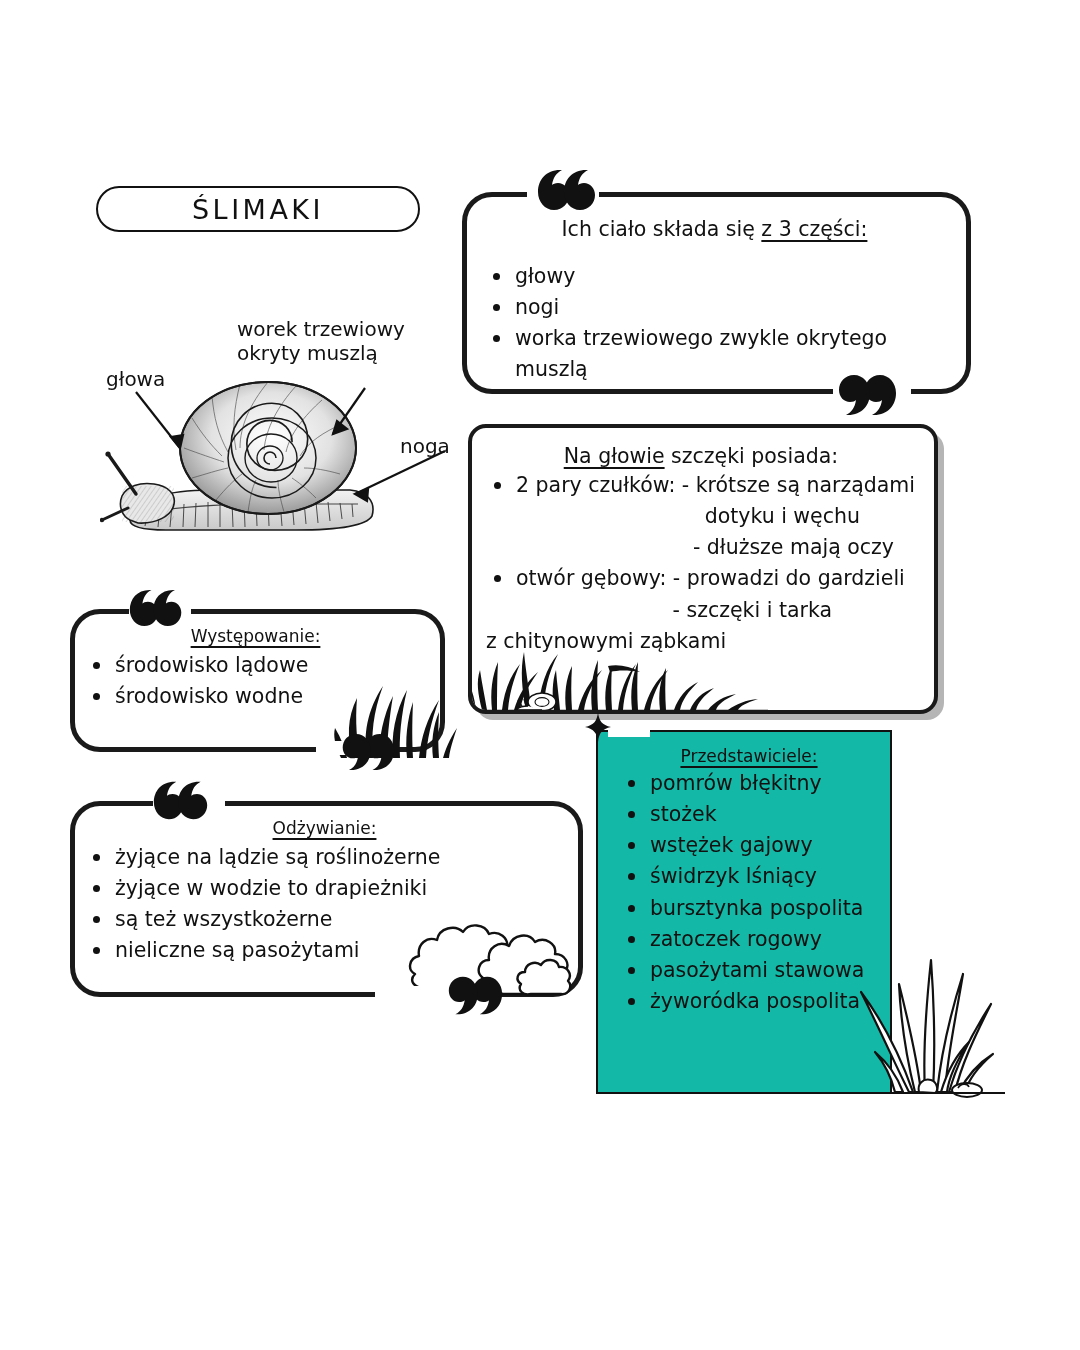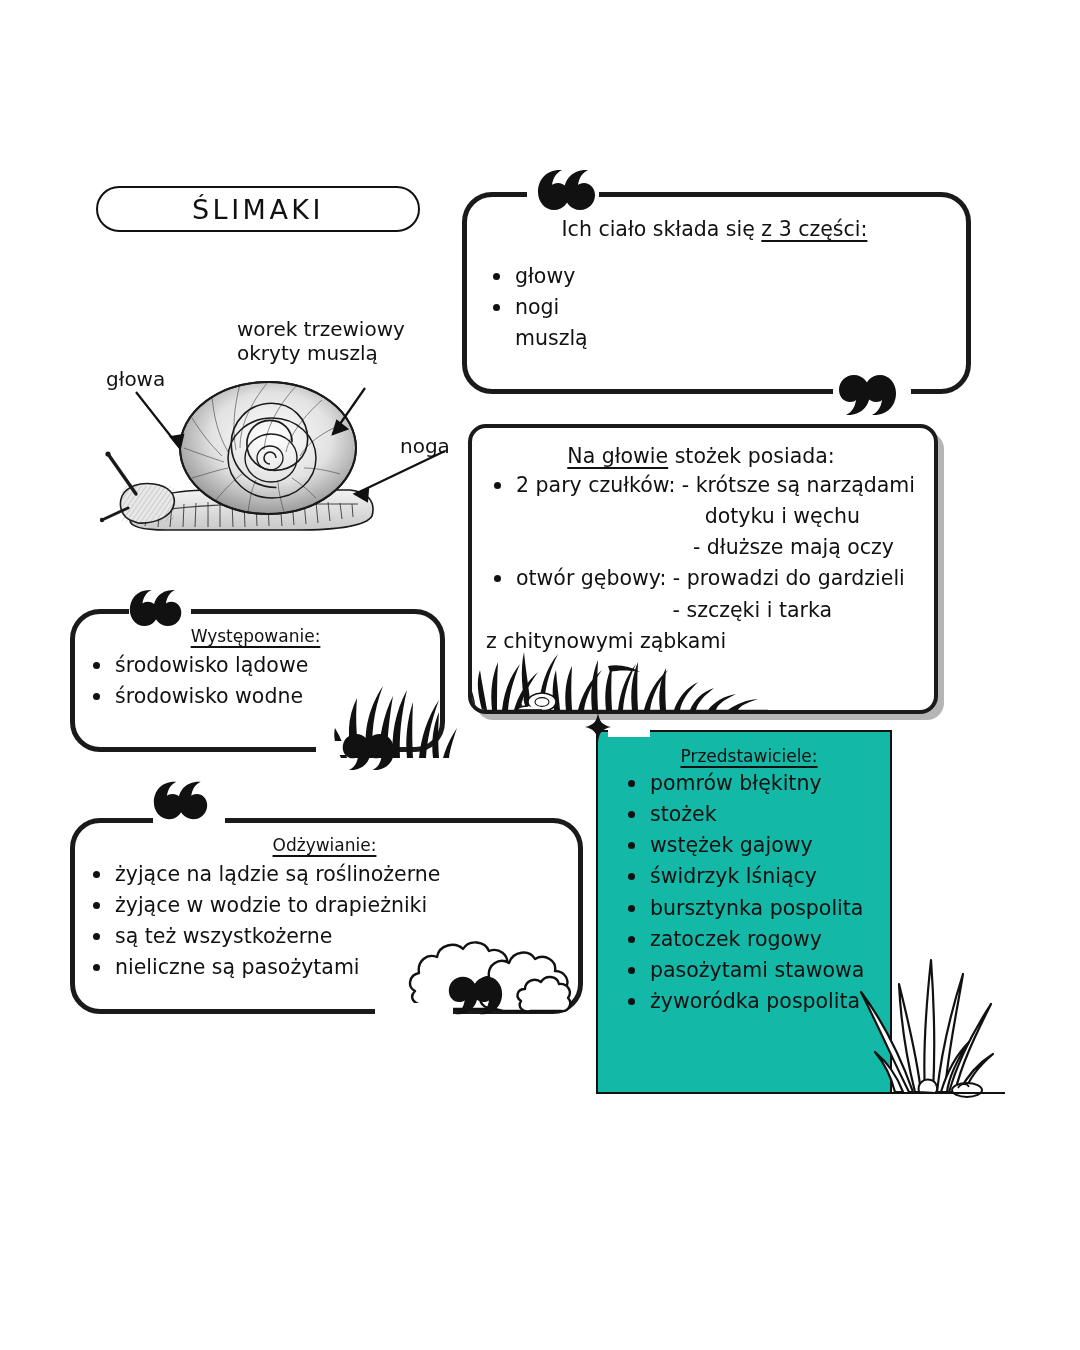--- a/index.html
+++ b/index.html
@@ -248,20 +248,23 @@
       <div class="notch" style="left:60px; top:-8px; width:72px; height:14px;"></div>
       <div class="notch" style="right:55px; bottom:-8px; width:78px; height:14px;"></div>
 
       <div style="padding:20px 22px 0 18px;">
         <div class="heading-line">
           <span>Ich ciało składa się </span><span class="u">z 3 części:</span>
         </div>
         <ul class="bullets" style="margin-top:20px;">
           <li>głowy</li>
           <li>nogi</li>
+          <li style="padding-bottom:0;">
+            <span>worka trzewiowego zwykle okrytego</span>
+          </li>
         </ul>
         <div class="sub" style="padding-left:30px;">muszlą</div>
       </div>
     </div>
   </div>
 
   <div class="quote" style="left:536px; top:168px;">
     <svg width="60" height="44" viewBox="0 0 60 44">
       <path d="M24 2 C10 2 2 12 2 24 C2 34 9 42 18 42 C27 42 33 35 33 27 C33 20 28 15 22 15 C19 15 17 16 16 17 C17 10 20 5 26 2 Z" fill="#111"></path>
       <path d="M52 2 C38 2 30 12 30 24 C30 34 37 42 46 42 C55 42 61 35 61 27 C61 20 56 15 50 15 C47 15 45 16 44 17 C45 10 48 5 54 2 Z" transform="translate(-2,0)" fill="#111"></path>
@@ -273,21 +276,21 @@
         <path d="M24 2 C10 2 2 12 2 24 C2 34 9 42 18 42 C27 42 33 35 33 27 C33 20 28 15 22 15 C19 15 17 16 16 17 C17 10 20 5 26 2 Z" fill="#111"></path>
         <path d="M52 2 C38 2 30 12 30 24 C30 34 37 42 46 42 C55 42 61 35 61 27 C61 20 56 15 50 15 C47 15 45 16 44 17 C45 10 48 5 54 2 Z" transform="translate(-2,0)" fill="#111"></path>
       </g>
     </svg>
   </div>
 
   <div class="qbox shadowed" style="left:468px; top:424px; width:470px; height:290px; border-width:4px; border-radius:18px; overflow:hidden;">
     <div class="inner">
       <div style="padding:16px 18px 0 14px; position:relative; z-index:2;">
         <div class="heading-line">
-          <span class="u">Na głowie</span><span> stożek posiada:</span>
+          <span class="u">Na głowie</span><span> szczęki posiada:</span>
         </div>
         <ul class="bullets" style="margin-top:2px;">
           <li>2 pary czułków: - krótsze są  narządami</li>
         </ul>
         <div class="sub" style="text-align:right; padding-right:56px;">dotyku i węchu</div>
         <div class="sub" style="text-align:right; padding-right:22px;">- dłuższe mają oczy</div>
         <ul class="bullets">
           <li>otwór gębowy: - prowadzi do gardzieli</li>
         </ul>
         <div class="sub" style="text-align:right; padding-right:84px;">- szczęki i tarka</div>
@@ -368,21 +371,21 @@
   </div>
   <div class="quote" style="left:340px; top:731px; z-index:6;">
     <svg width="56" height="42" viewBox="0 0 62 44">
       <g transform="translate(62,44) rotate(180)">
         <path d="M24 2 C10 2 2 12 2 24 C2 34 9 42 18 42 C27 42 33 35 33 27 C33 20 28 15 22 15 C19 15 17 16 16 17 C17 10 20 5 26 2 Z" fill="#111"></path>
         <path d="M52 2 C38 2 30 12 30 24 C30 34 37 42 46 42 C55 42 61 35 61 27 C61 20 56 15 50 15 C47 15 45 16 44 17 C45 10 48 5 54 2 Z" transform="translate(-2,0)" fill="#111"></path>
       </g>
     </svg>
   </div>
 
-  <div class="qbox" style="left:70px; top:818px; width:513px; height:196px;">
+  <div class="qbox" style="left:70px; top:801px; width:513px; height:196px;">
     <div class="inner">
       <div class="notch" style="left:78px; top:-8px; width:72px; height:14px;"></div>
       <div class="notch" style="right:125px; bottom:-8px; width:78px; height:14px;"></div>
 
       <div style="padding:12px 14px 0 10px;">
         <div class="heading">Odżywianie:</div>
         <ul class="bullets" style="margin-top:4px;">
           <li>żyjące na lądzie są roślinożerne</li>
           <li>żyjące w wodzie to drapieżniki</li>
           <li>są też wszystkożerne</li>

